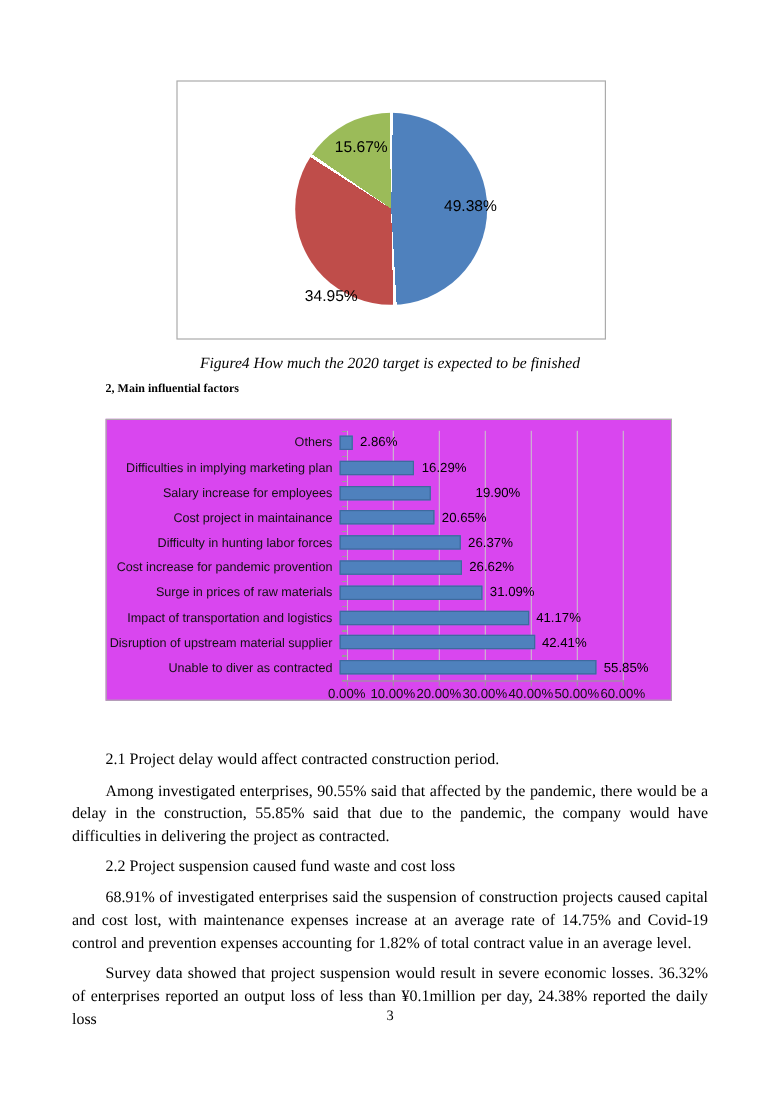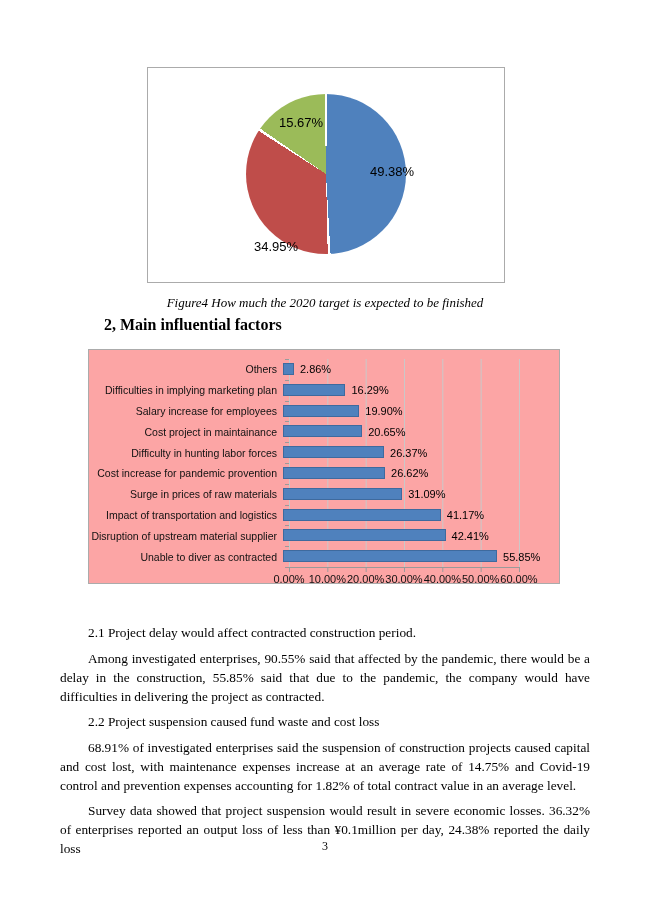--- a/index.html
+++ b/index.html
@@ -23,26 +23,26 @@
   .pie-label-1{left:106px;top:146px;margin-top:25px;}
   .pie-label-2{left:131px;top:47px;}
   
   .caption{
     position:absolute;left:0;width:650px;text-align:center;
     font-style:italic;font-size:13px;line-height:16px;
   }
   .caption-fig4{top:295px;}
   .caption-fig5{top:597px;}
   .section-heading{
-    position:absolute;left:88px;top:316px;font-weight:bold;font-size:16px;line-height:17px;margin-left:16px;
+    position:absolute;left:88px;top:316px;font-weight:bold;font-size:10px;line-height:17px;
   }
   
   .bar-box{
     position:absolute;left:88px;top:349px;width:472px;height:235px;
-    border:1px solid #ababab;background:#fca5a5;box-sizing:border-box;
+    border:1px solid #ababab;background:#d946ef;box-sizing:border-box;
     font-family:"Liberation Sans",sans-serif;
   }
   .gridlines{
     position:absolute;left:200px;top:9px;width:231px;height:208px;
     background:linear-gradient(90deg,#c9c9c9 1px,transparent 1px);
     background-size:38.333px 100%;
     border-bottom:1px solid #9a9a9a;
   }
   .cat-ticks{
     position:absolute;left:196px;top:9px;width:4px;height:209px;
@@ -122,21 +122,21 @@
             <div class="bar-fill" style="width: 27.15%; background: rgb(79, 129, 189); border-color: rgb(62, 106, 158);"></div>
             <span class="bar-val" style="left: calc(27.15% + 6px);">16.29%</span>
           </div>
         </div>
         <div class="bar-row">
           <div class="bar-cat">
             <span>Salary increase for employees</span>
           </div>
           <div class="bar-track">
             <div class="bar-fill" style="width: 33.1667%; background: rgb(79, 129, 189); border-color: rgb(62, 106, 158);"></div>
-            <span class="bar-val" style="left: calc(33.1667% + 6px);">19.90%</span>
+            <span class="bar-val" style="left: calc(33.1667% + 6px); padding-left: 31px;">19.90%</span>
           </div>
         </div>
         <div class="bar-row">
           <div class="bar-cat">
             <span>Cost project in maintainance</span>
           </div>
           <div class="bar-track">
             <div class="bar-fill" style="width: 34.4167%; background: rgb(79, 129, 189); border-color: rgb(62, 106, 158);"></div>
             <span class="bar-val" style="left: calc(34.4167% + 6px);">20.65%</span>
           </div>

